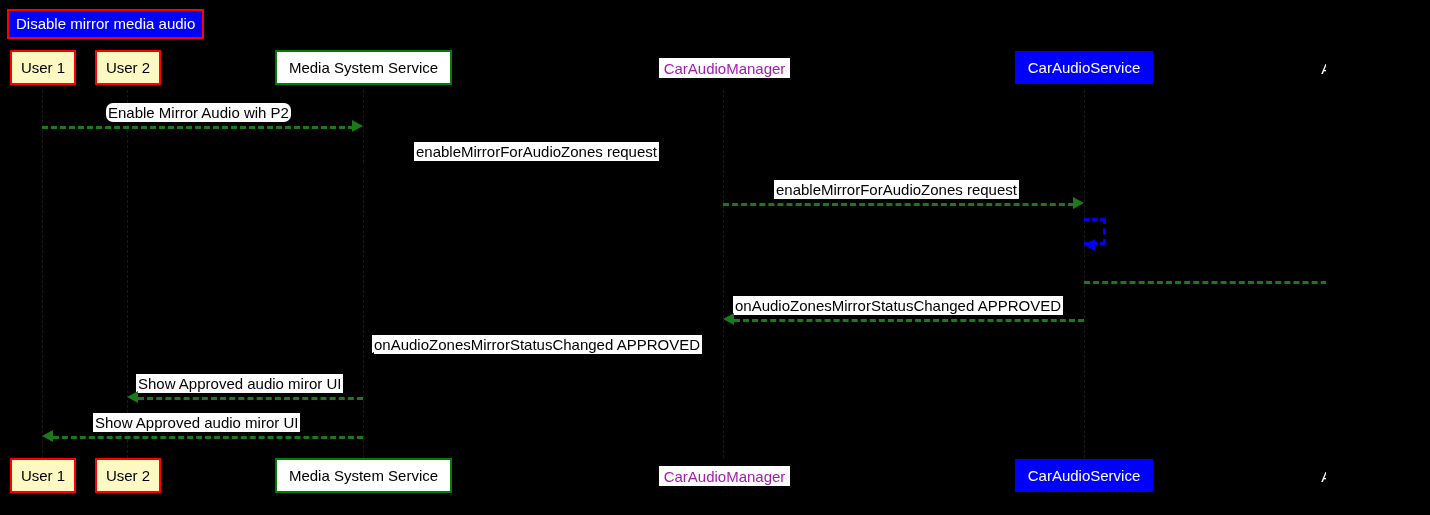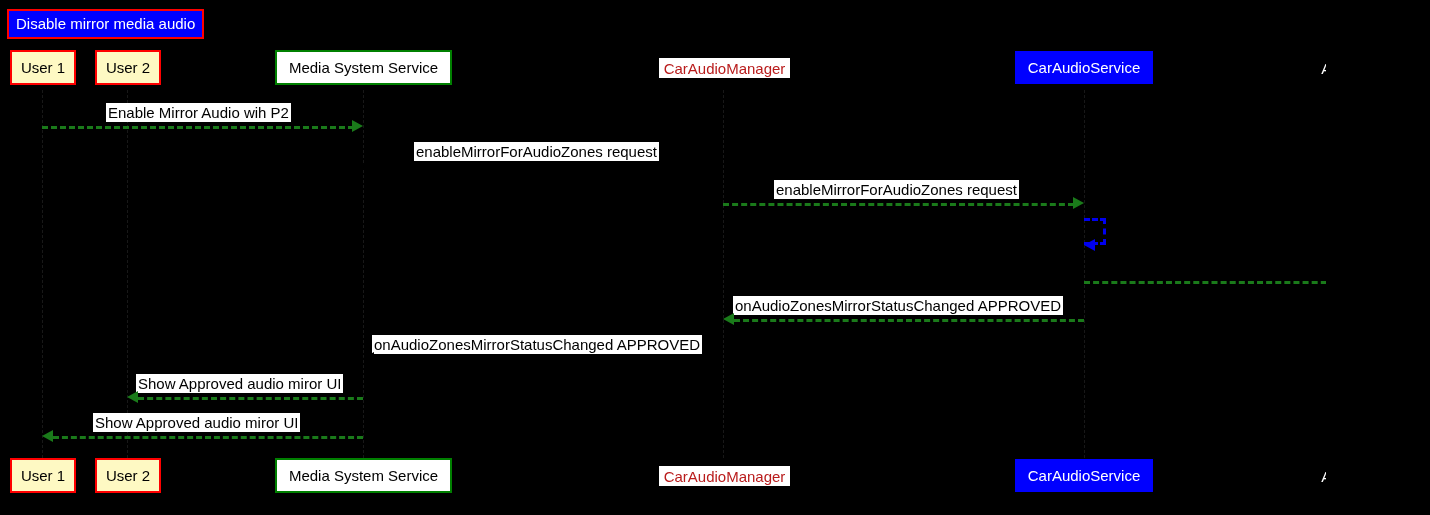--- a/index.html
+++ b/index.html
@@ -52,21 +52,21 @@
     color: #000000;
   }
   .participant.p-green {
     background: #ffffff;
     border: 2px solid #008000;
     color: #000000;
   }
   .participant.p-whiteplain {
     background: #ffffff;
     border: none;
-    color: #b91c1c;
+    color: #a21caf;
     height: 20px;
   }
   .participant.p-blue {
     background: #0000ff;
     border: none;
     color: #ffffff;
     height: 33px;
   }
   .participant.p-plain {
     background: transparent;
@@ -157,21 +157,21 @@
   <div class="participant p-blue" style="left:1015px; top:51px; width:138px;">CarAudioService</div>
   <div class="participant p-plain" style="left:1308px; top:58px; width:94px;">AudioHAL</div>
 
   <div class="participant p-red" style="left:10px;   top:458px; width:66px;">User 1</div>
   <div class="participant p-red" style="left:95px;   top:458px; width:66px;">User 2</div>
   <div class="participant p-green" style="left:275px;  top:458px; width:177px;">Media System Service</div>
   <div class="participant p-whiteplain" style="left:659px;  top:466px; width:131px;">CarAudioManager</div>
   <div class="participant p-blue" style="left:1015px; top:459px; width:138px;">CarAudioService</div>
   <div class="participant p-plain" style="left:1308px; top:466px; width:94px;">AudioHAL</div>
 
-  <div class="msg-label" style="left:106px; top:103px;">Enable Mirror Audio wih P2</div>
+  <div class="msg-label" style="left:106px; top:103px;border-radius:7px;">Enable Mirror Audio wih P2</div>
   <div class="msg-line" style="left:42px; top:126px; width:312px;"></div>
   <div class="arrow-head right" style="left:352px; top:120px;"></div>
 
   <div class="msg-label" style="left:414px; top:142px;">enableMirrorForAudioZones request</div>
   <div class="msg-line hidden-line" style="left:363px; top:165px; width:350px;"></div>
   <div class="arrow-head right dark" style="left:712px; top:159px;"></div>
 
   <div class="msg-label" style="left:774px; top:180px;">enableMirrorForAudioZones request</div>
   <div class="msg-line" style="left:723px; top:203px; width:351px;"></div>
   <div class="arrow-head right" style="left:1073px; top:197px;"></div>

